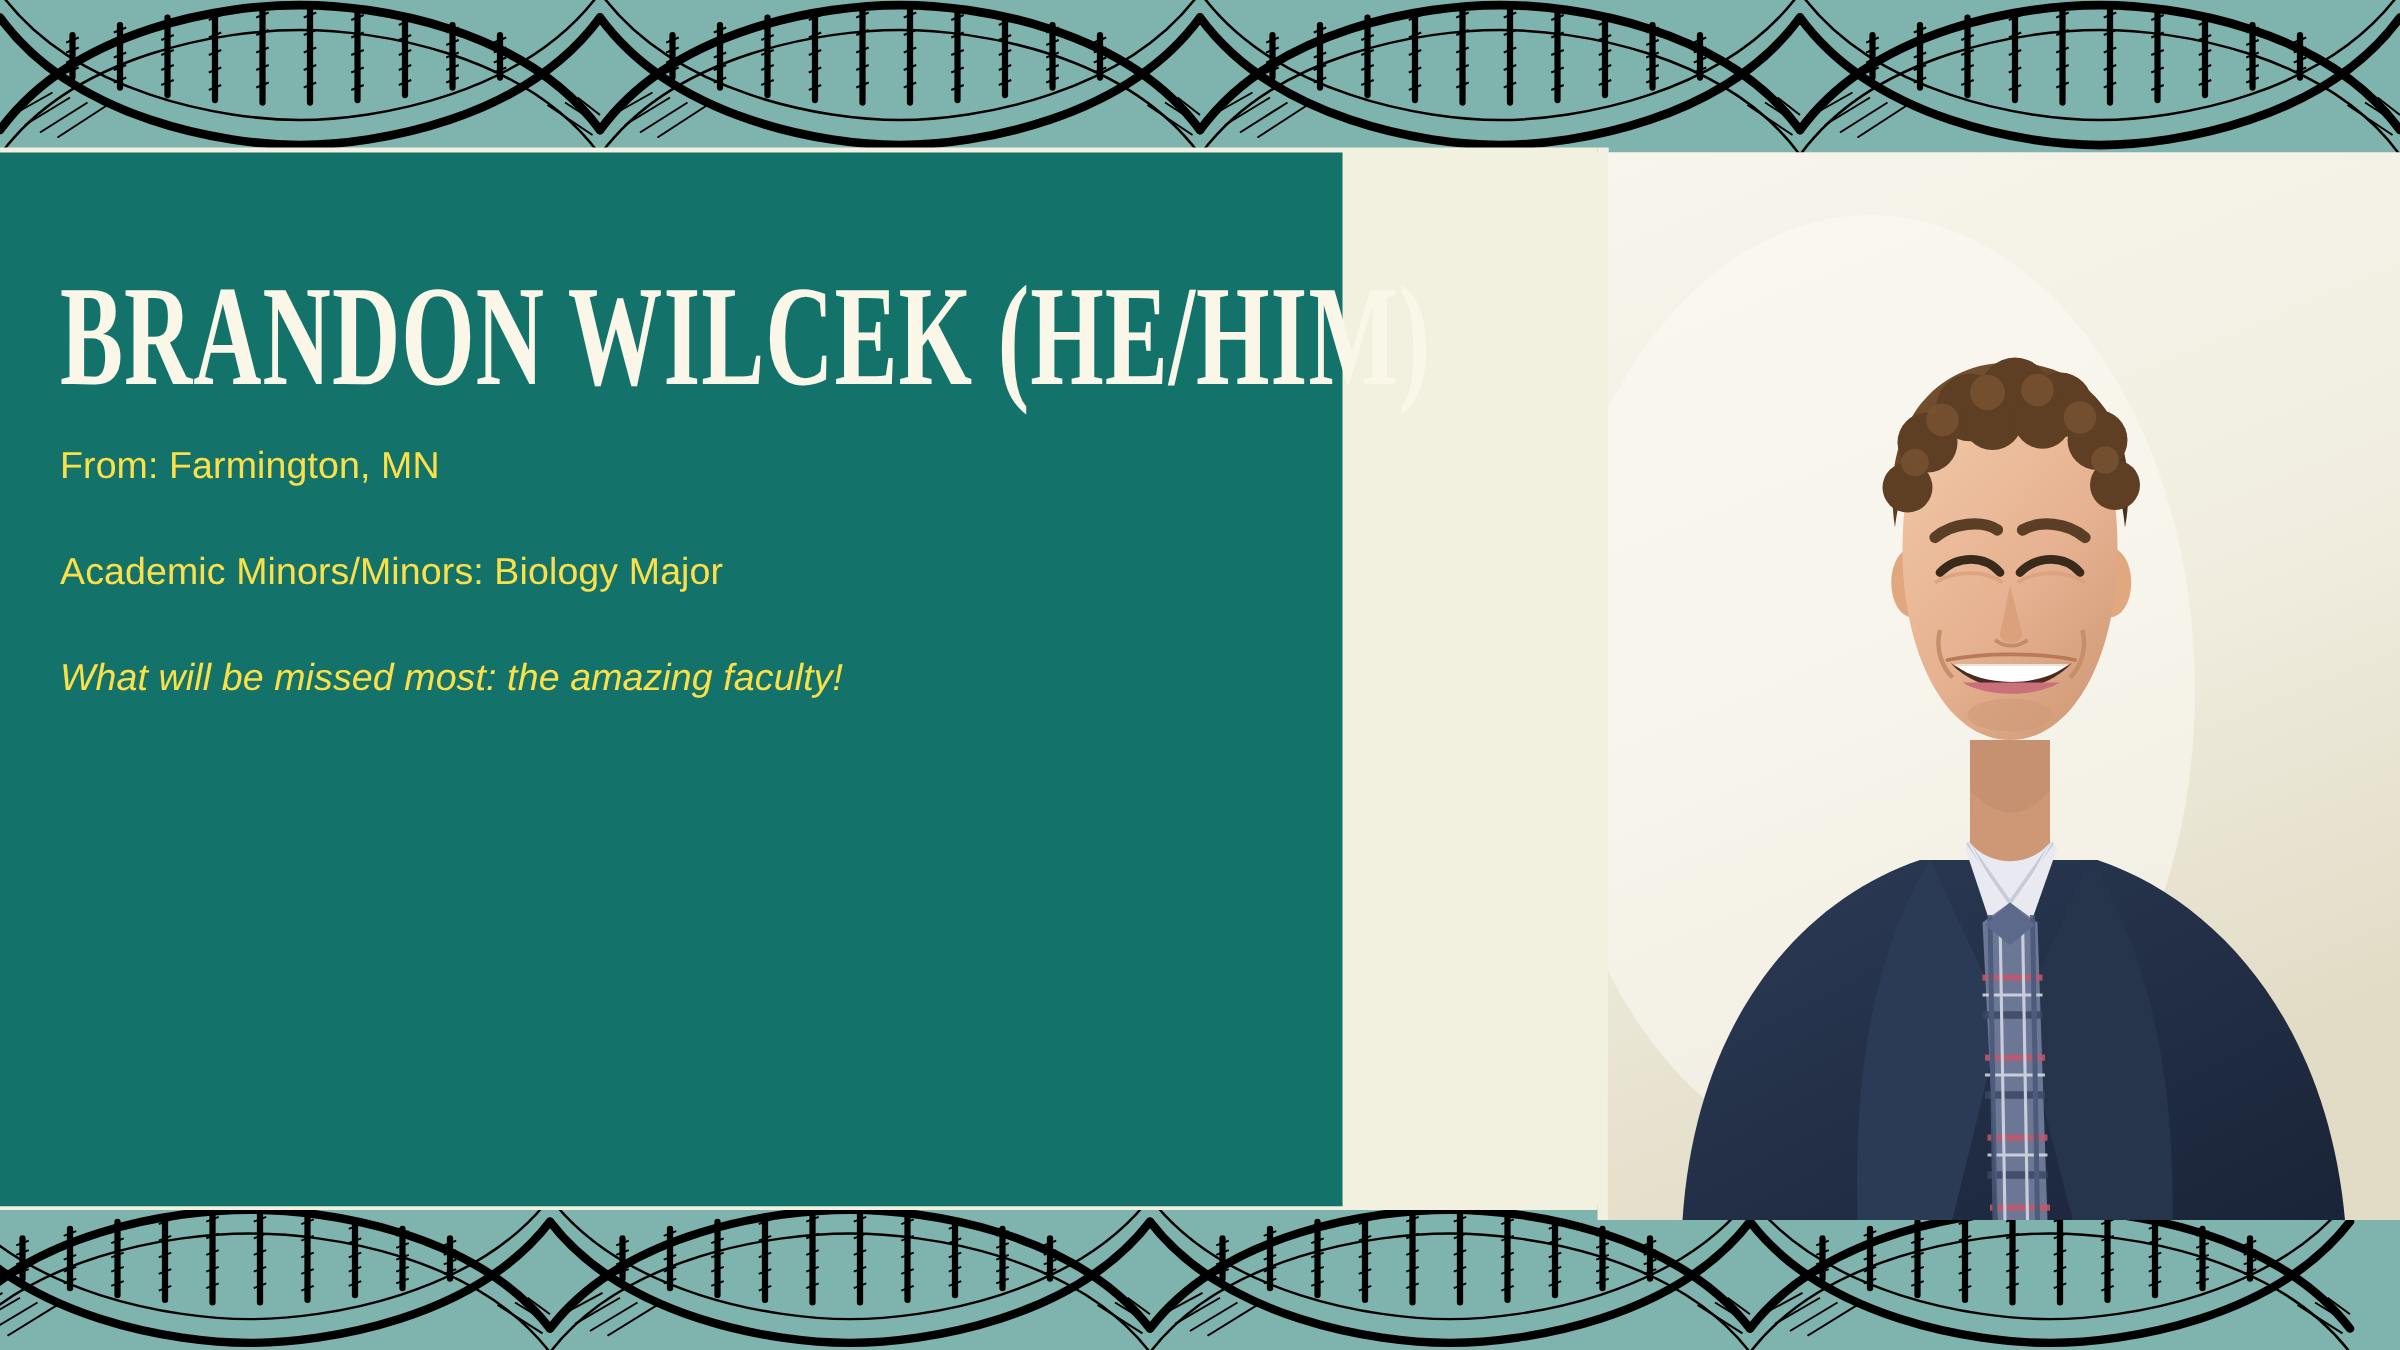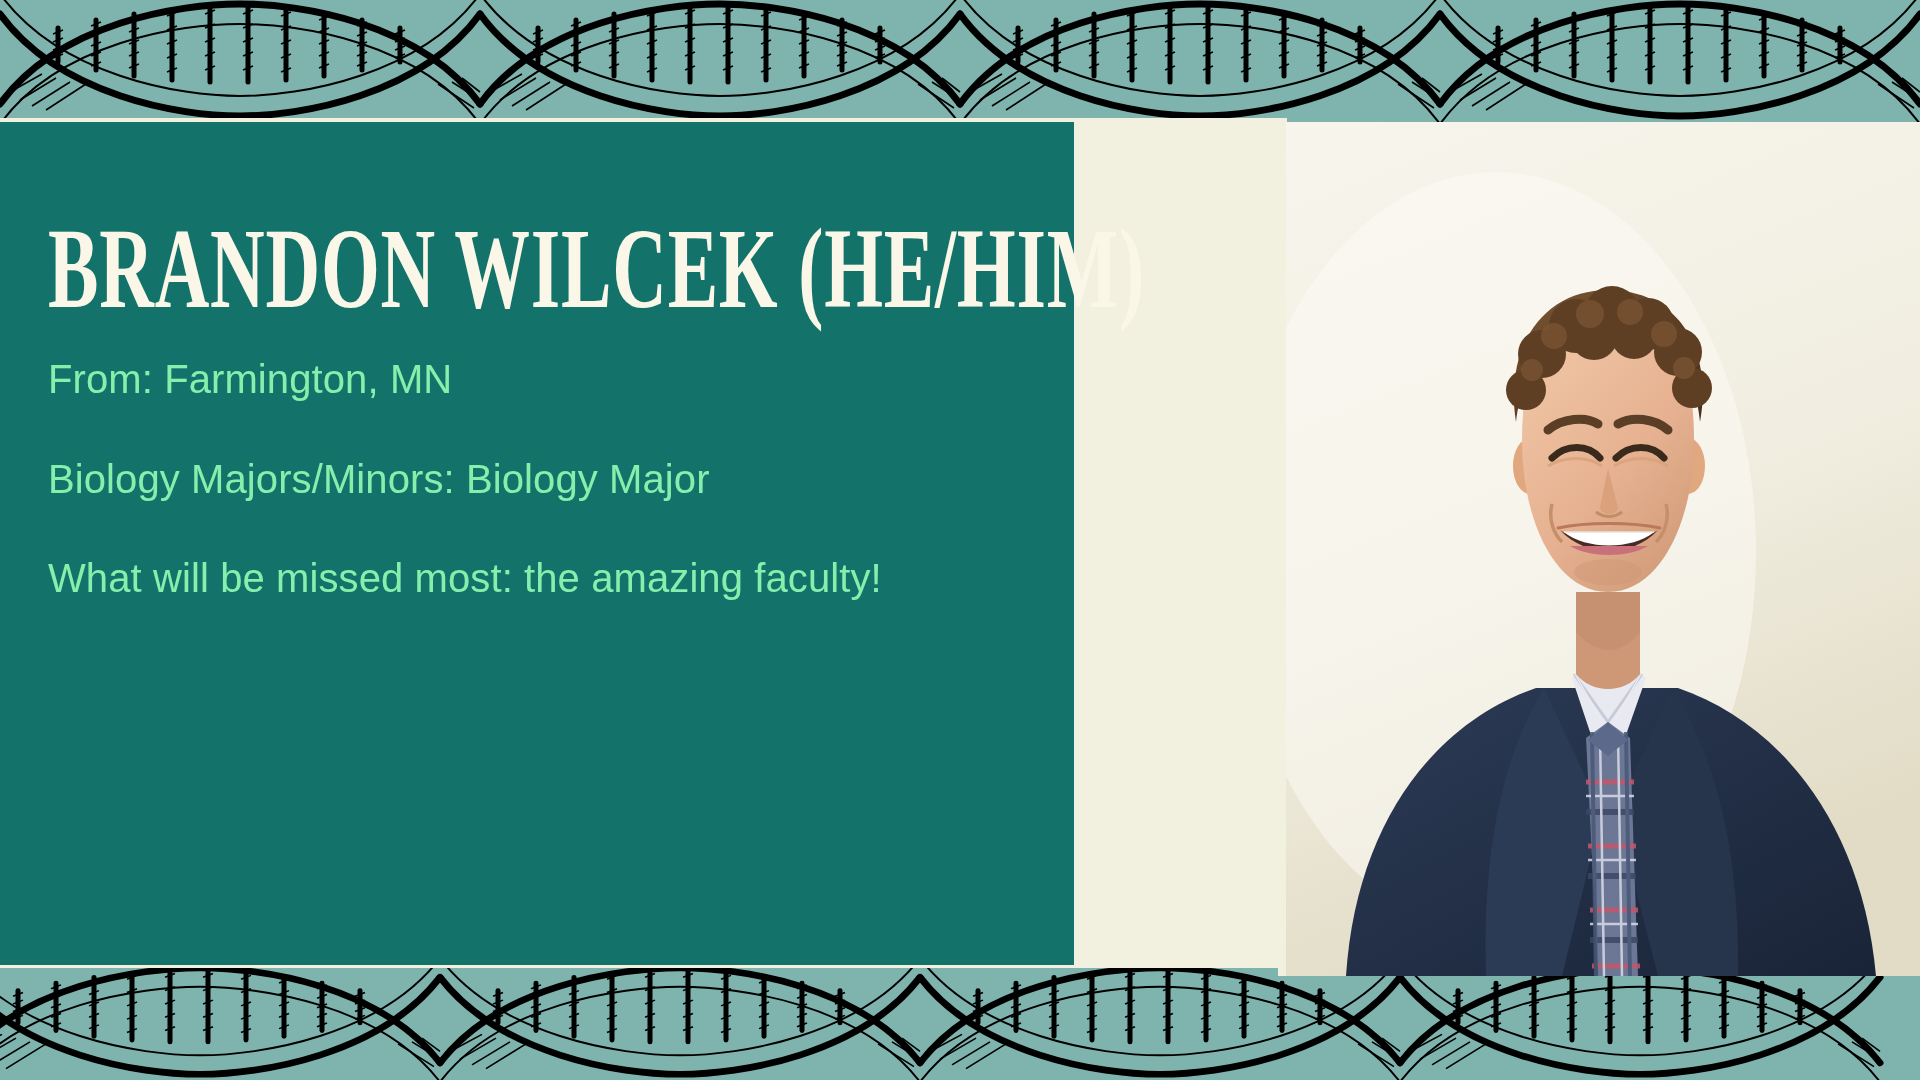--- a/index.html
+++ b/index.html
@@ -43,28 +43,28 @@
     line-height:.96;
     letter-spacing:1px;
     color:#FAF7E8;
     transform:scaleX(.78) scaleY(1.18);
     transform-origin:left top;
     white-space:nowrap;
     margin-bottom:44px;
   }
 
   #details{
-    color:#86efac;
-    font-size:40px;
+    color:#fde047;
+    font-size:30px;
     line-height:1.44;
     width:1030px;
     letter-spacing:.1px;
   }
   #details .detail-line{ margin-bottom:42px; }
-  #details .detail-line:last-child{ margin-bottom:16px; }
+  #details .detail-line:last-child{ margin-bottom:16px;font-style:italic; }
 
   
   #photo-panel{
     position:absolute;
     left:1286px; top:122px;
     width:634px; height:854px;
     background:#F2EFE0;
     overflow:hidden;
   }
   #photo-panel svg{ display:block; width:100%; height:100%; }
@@ -141,21 +141,21 @@
   <div class="divider" id="divider-top"></div>
   <div class="divider" id="divider-bottom"></div>
   <div class="divider" id="divider-right"></div>
 
   <div id="info-panel">
 
     <h1 id="person-name">BRANDON WILCEK (HE/HIM)</h1>
 
     <div id="details">
       <p class="detail-line">From: Farmington, MN</p>
-      <p class="detail-line">Biology Majors/Minors: Biology Major</p>
+      <p class="detail-line">Academic Minors/Minors: Biology Major</p>
       <p class="detail-line">What will be missed most: the amazing faculty!</p>
     </div>
   </div>
 
   <div id="photo-panel">
     <svg viewBox="0 0 634 854" preserveAspectRatio="xMidYMid slice">
       <defs>
         <linearGradient id="bgGrad" x1="0" y1="0" x2="0.3" y2="1">
           <stop offset="0%" stop-color="#F7F5EC"></stop>
           <stop offset="55%" stop-color="#F1EEE1"></stop>

